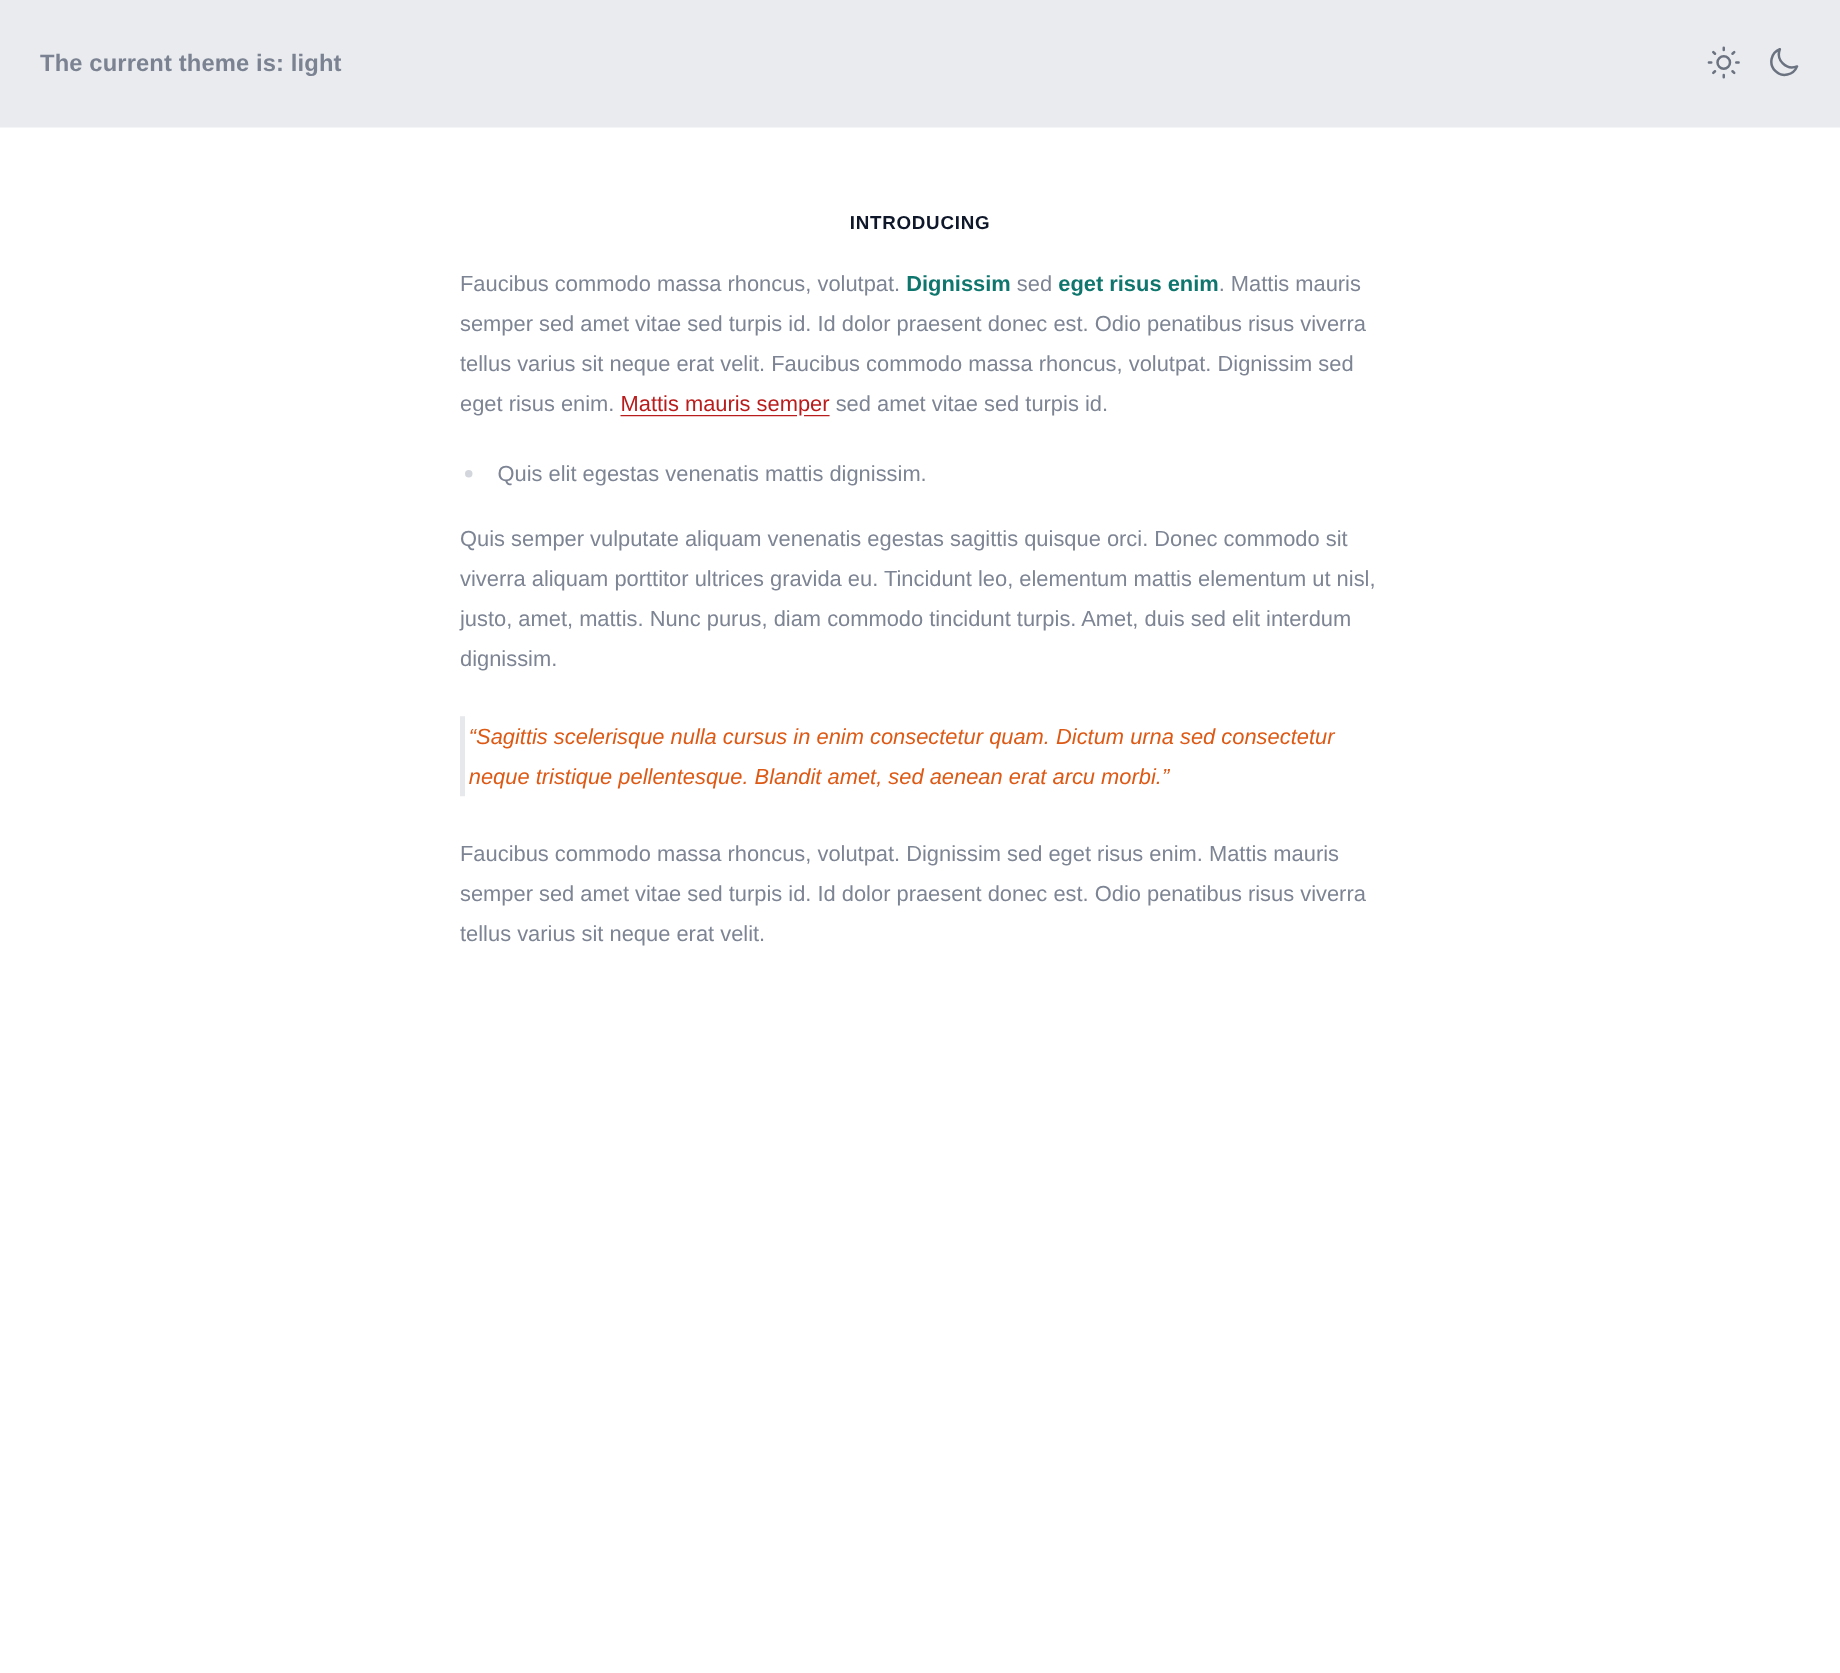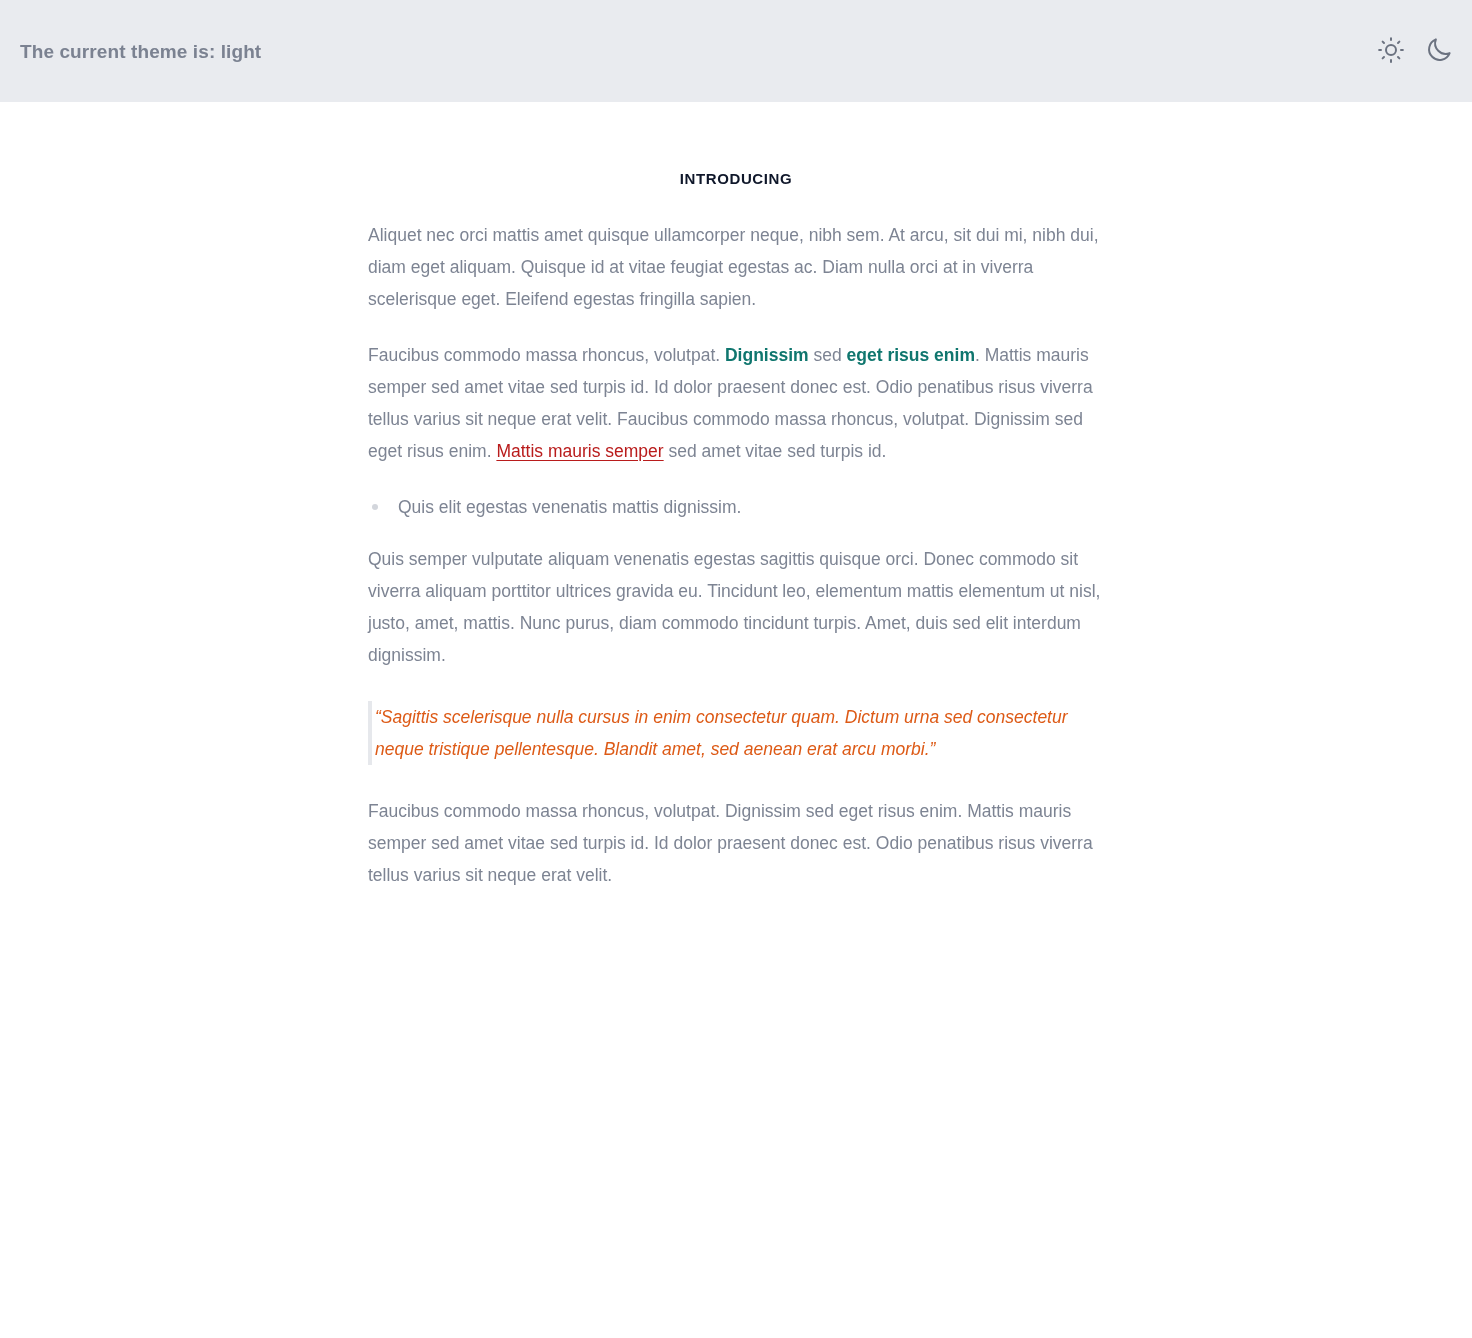--- a/index.html
+++ b/index.html
@@ -1,17 +1,17 @@
 <!DOCTYPE html>
 <html><head>
 <meta charset="utf-8">
 <style>
   html, body { margin:0; padding:0; background:#ffffff; }
   body { width:1472px; height:1338px; font-family:"Liberation Sans", "DejaVu Sans", sans-serif; position:relative; overflow:hidden; }
-  .header { height:102px; background:#e9ebef; display:flex; align-items:center; justify-content:space-between; padding:0 20px; box-sizing:border-box; }
+  .header { height:102px; background:#e9ebef; display:flex; align-items:center; justify-content:space-between; padding:0 32px; box-sizing:border-box; }
   .theme-label { font-size:19px; font-weight:bold; color:#7b8291; letter-spacing:0.1px; margin-top:2px; }
   .icons { display:flex; align-items:center; gap:18px; margin-right:-2px; }
   .icon-btn { width:30px; height:30px; display:flex; align-items:center; justify-content:center; cursor:pointer; background:none; border:none; padding:0; }
   .icon-btn svg { width:30px; height:30px; }
   .main { width:736px; margin:0 auto; padding-top:68px; }
   .eyebrow { text-align:center; color:#0f172a; font-size:15px; font-weight:bold; letter-spacing:0.6px; text-transform:uppercase; }
   .title { text-align:center; color:#182131; font-size:35px; font-weight:bold; margin:8px 0 0 0; letter-spacing:-0.6px; }
   p { color:#7d8493; font-size:17.5px; line-height:32px; margin:0; }
   .p1 { margin-top:32px; }
   .p2 { margin-top:24px; }
@@ -45,21 +45,20 @@
           <path d="M20.5 14.5A8.5 8.5 0 0 1 9.5 3.5a8.5 8.5 0 1 0 11 11z"></path>
         </svg>
       </span>
     </button>
   </div>
 </header>
 
 <main class="main">
   <div class="eyebrow">Introducing</div>
 
-  <p class="p1">Aliquet nec orci mattis amet quisque ullamcorper neque, nibh sem. At arcu, sit dui mi, nibh dui, diam eget aliquam. Quisque id at vitae feugiat egestas ac. Diam nulla orci at in viverra scelerisque eget. Eleifend egestas fringilla sapien.</p>
 
   <p class="p2"><span>Faucibus commodo massa rhoncus, volutpat. </span><strong class="hl">Dignissim</strong><span> sed </span><strong class="hl">eget risus enim</strong><span>. Mattis mauris semper sed amet vitae sed turpis id. Id dolor praesent donec est. Odio penatibus risus viverra tellus varius sit neque erat velit. Faucibus commodo massa rhoncus, volutpat. Dignissim sed eget risus enim. </span><a class="lnk" href="#">Mattis mauris semper</a><span> sed amet vitae sed turpis id.</span></p>
 
   <ul>
     <li><span class="dot"></span><span>Quis elit egestas venenatis mattis dignissim.</span></li>
   </ul>
 
   <p class="p3">Quis semper vulputate aliquam venenatis egestas sagittis quisque orci. Donec commodo sit viverra aliquam porttitor ultrices gravida eu. Tincidunt leo, elementum mattis elementum ut nisl, justo, amet, mattis. Nunc purus, diam commodo tincidunt turpis. Amet, duis sed elit interdum dignissim.</p>
 
   <blockquote>

